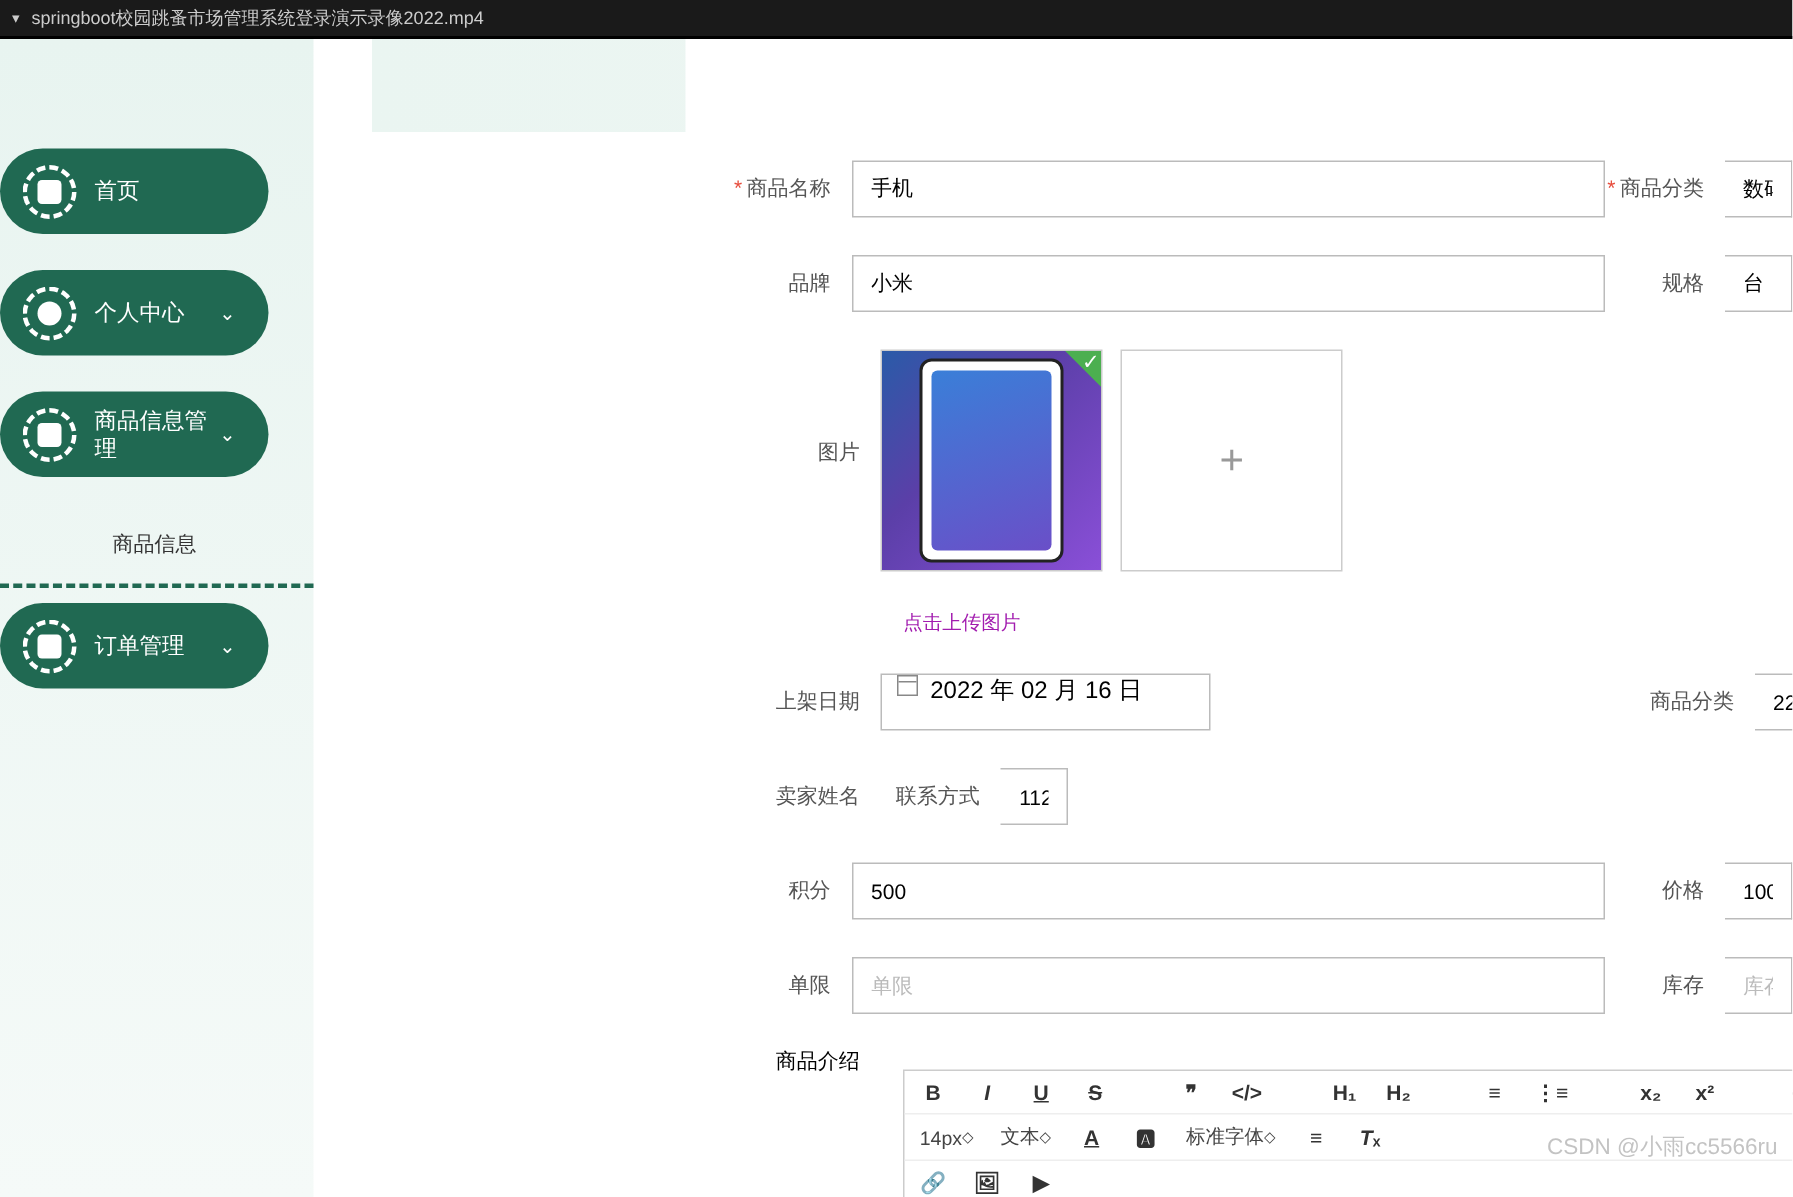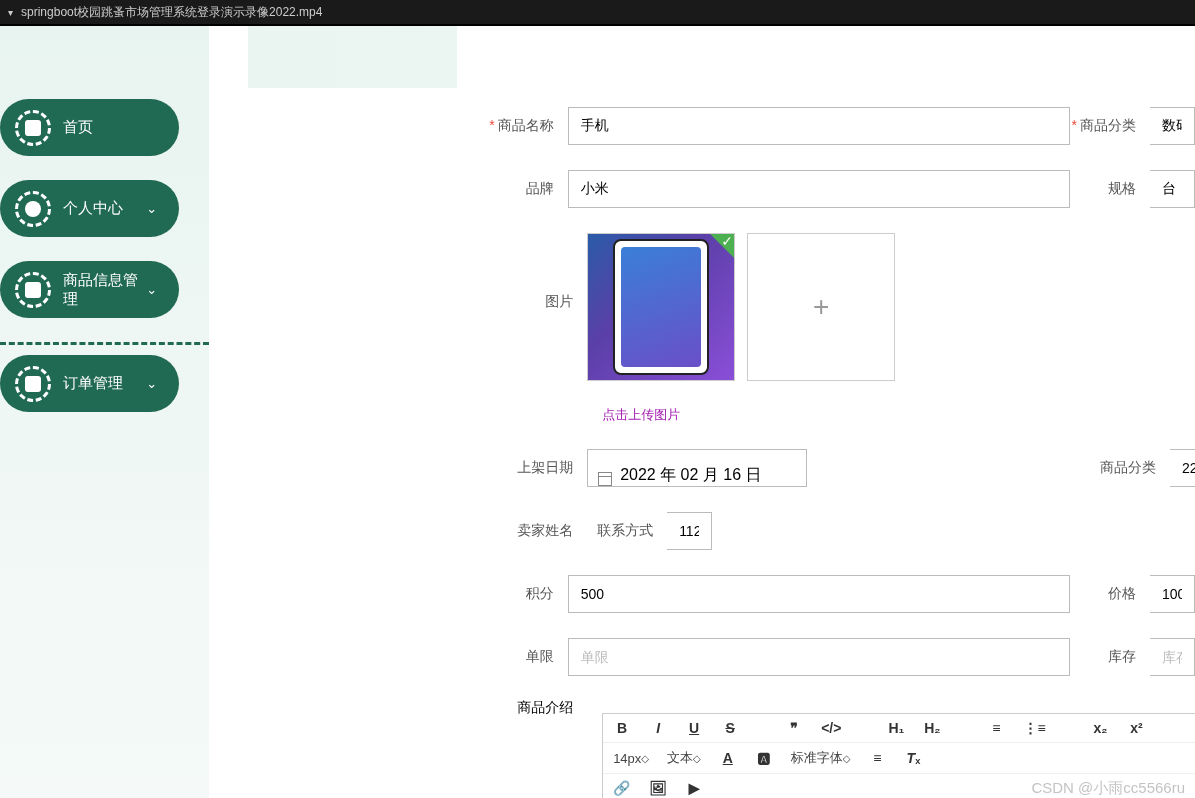--- a/index.html
+++ b/index.html
@@ -30,32 +30,32 @@
 .right-col .label { width: 80px; }
 .img-box { display: flex; gap: 12px; }
 .thumb { width: 148px; height: 148px; border: 1px solid #ccc; position: relative; background: linear-gradient(135deg, #2a5ba8 0%, #5b3fa8 40%, #8a4fd8 100%); }
 .thumb .check { position: absolute; top: 0; right: 0; width: 24px; height: 24px; background: #4caf50; color: #fff; display: flex; align-items: center; justify-content: center; font-size: 14px; clip-path: polygon(0 0, 100% 0, 100% 100%); }
 .thumb .check span { transform: translate(5px,-5px); }
 .phone-body { position: absolute; top: 5px; left: 25px; right: 25px; bottom: 5px; background: #fff; border-radius: 8px; border: 2px solid #222; }
 .phone-screen { position: absolute; inset: 6px; background: linear-gradient(160deg, #3a7fd8, #6a4fc8); border-radius: 4px; }
 .upload-box { width: 148px; height: 148px; border: 1px solid #ccc; display: flex; align-items: center; justify-content: center; cursor: pointer; }
 .plus { font-size: 28px; color: #999; font-weight: 300; }
 .hint { font-size: 13px; color: #a21caf; margin: 8px 0 0 145px; }
-.date-input { display: flex; align-items: flex-end; border: 1px solid #bbb; height: 38px; padding: 0 10px; width: 220px; }
+.date-input { display: flex; align-items: flex-start; border: 1px solid #bbb; height: 38px; padding: 0 10px; width: 220px; }
 .date-input .cal-icon { width: 14px; height: 14px; border: 1px solid #888; margin-right: 8px; position: relative; }
 .date-input .cal-icon::before { content:''; position:absolute; top:3px; left:0; right:0; border-top:1px solid #888; }
 .editor-toolbar { border: 1px solid #ccc; width: 730px; margin-left: 145px; }
 .tb-row { display: flex; align-items: center; padding: 6px 10px; gap: 18px; border-bottom: 1px solid #eee; flex-wrap: wrap; }
 .tb-row:last-child { border-bottom: none; }
 .tb-btn { font-size: 14px; font-weight: bold; cursor: pointer; color: #333; min-width: 18px; text-align: center; }
 .tb-sel { display: flex; align-items: center; font-size: 13px; color: #444; }
 .tb-sel .chev { font-size: 10px; }
 .desc-label { position: absolute; left: 0; width: 130px; text-align: right; padding-right: 14px; font-size: 14px; color: #000000; }
 .section-desc { position: relative; }
-.watermark { position: absolute; right: 10px; bottom: 0; color: rgba(180,180,180,0.8); font-size: 15px; z-index: 30; }
+.watermark { position: absolute; right: 10px; bottom: 24px; color: rgba(180,180,180,0.8); font-size: 15px; z-index: 30; }
 input::placeholder { color: #bbb; }
 </style>
 </head>
 <body>
 
 <div class="titlebar">
   <span class="arrow">▾</span>
   <span>springboot校园跳蚤市场管理系统登录演示录像2022.mp4</span>
 </div>
 
@@ -78,20 +78,21 @@
       <div class="nav-label">个人中心</div>
       <div class="nav-chevron">⌄</div>
     </div>
     <div class="nav-item">
       <div class="nav-icon">
           <div class="nav-icon-inner"></div>
         </div>
       <div class="nav-label">商品信息管理</div>
       <div class="nav-chevron">⌄</div>
     </div>
+    <div class="sub-item">商品信息</div>
     <div class="dashed-line"></div>
     <div class="nav-item">
       <div class="nav-icon">
           <div class="nav-icon-inner"></div>
         </div>
       <div class="nav-label">订单管理</div>
       <div class="nav-chevron">⌄</div>
     </div>
   </div>
 

